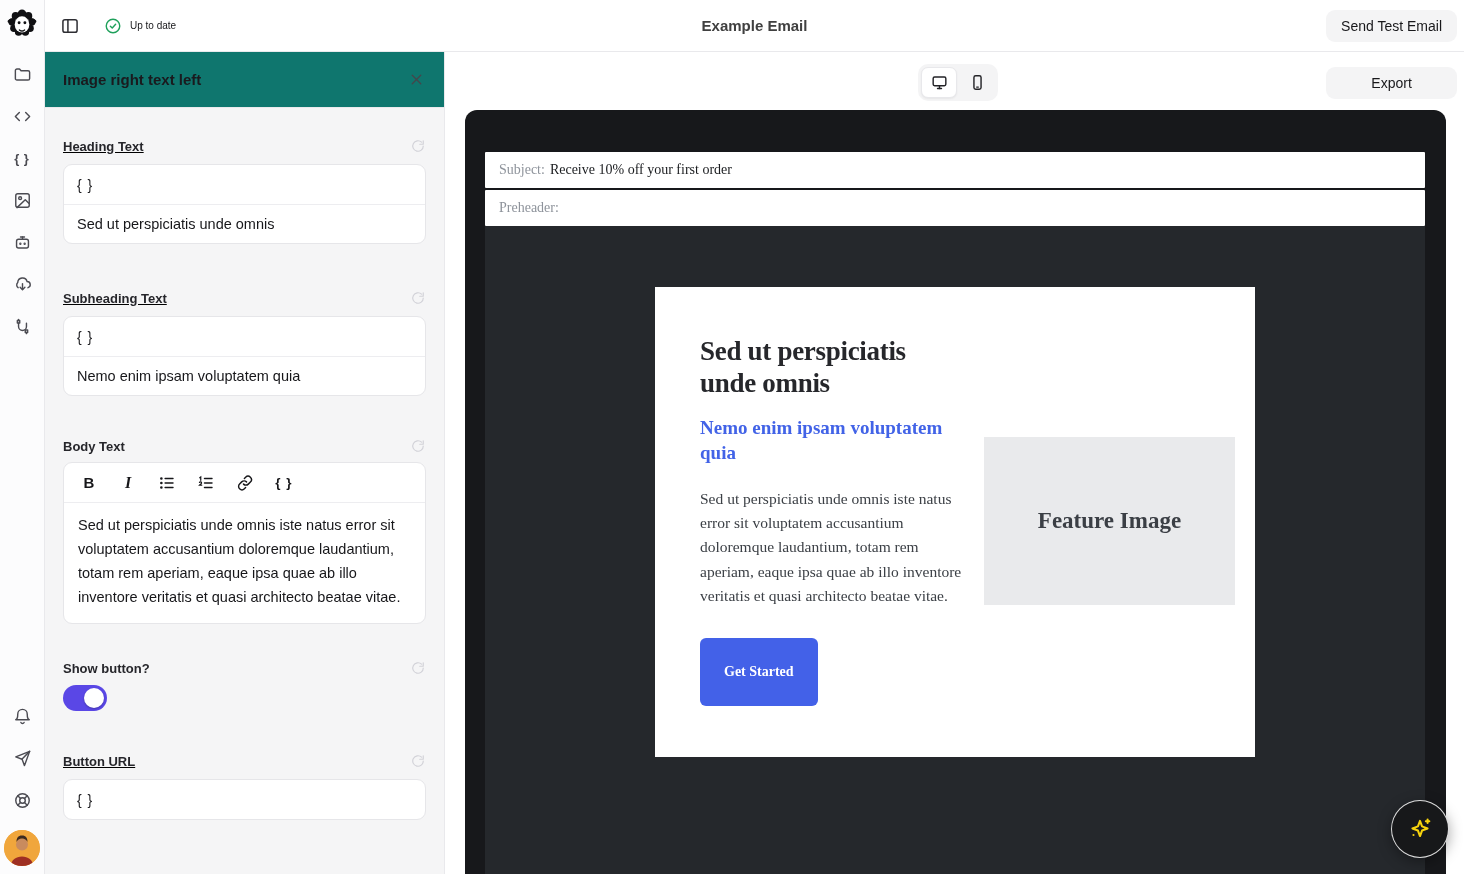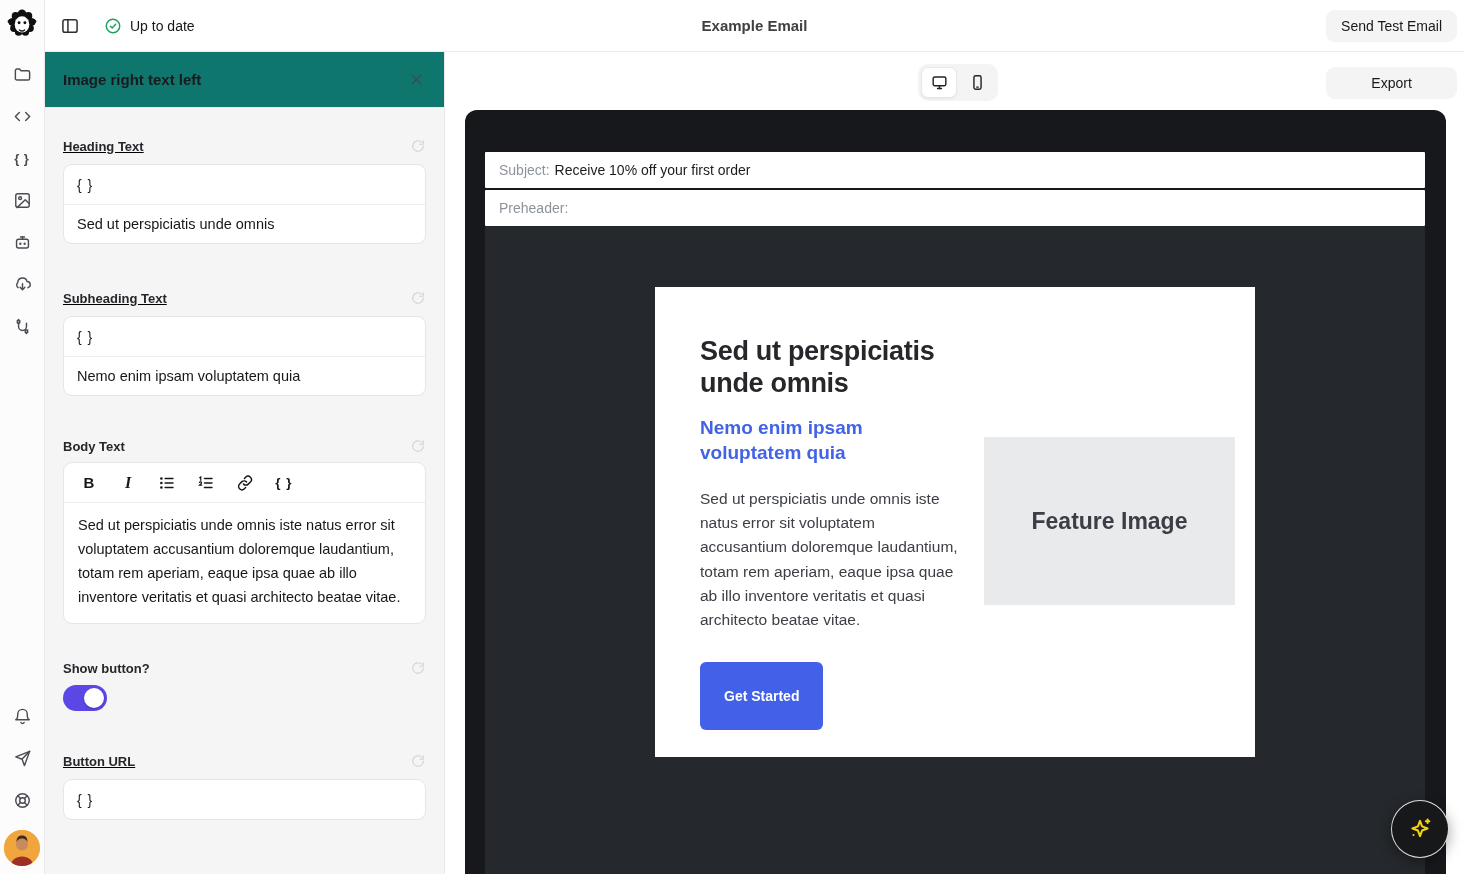--- a/index.html
+++ b/index.html
@@ -16,21 +16,21 @@
   .rail-btn { width:24px; height:24px; display:flex; align-items:center; justify-content:center; cursor:pointer; color:#4b4b52; }
   .rail-btn svg { stroke:#4b4b52; }
   .rail-braces { font-size:13px; font-weight:600; color:#4b4b52; letter-spacing:1px; }
   .avatar { width:36px; height:36px; border-radius:50%; overflow:hidden; background:#f0a63c; cursor:pointer; margin-bottom:0; }
 
   
   .topbar { position:absolute; left:45px; top:0; width:1419px; height:52px; background:#fff;
     border-bottom:1px solid #e9e9ec; display:flex; align-items:center; }
   .sidebar-toggle { margin-left:13px; width:24px; height:24px; display:flex; align-items:center; justify-content:center; cursor:pointer; }
   .status { margin-left:22px; display:flex; align-items:center; gap:8px; }
-  .status-text { font-size:14px; color:#18181b; }
+  .status-text { font-size:10px; color:#18181b; }
   .doc-title { position:absolute; left:0; right:0; text-align:center; font-size:15px; font-weight:700; color:#404040; pointer-events:none; }
   .topbar-actions { margin-left:auto; display:flex; gap:25px; padding-right:7px; position:relative; z-index:2;flex-direction:column; }
   .tb-btn { height:32px; padding:0 15px; background:#f4f4f5; border:none; border-radius:9px;
     font-family:inherit; font-size:14px; color:#18181b; cursor:pointer; white-space:nowrap; }
 
   
   .panel { position:absolute; left:45px; top:52px; width:400px; height:822px; background:#f5f5f6;
     border-right:1px solid #e9e9ec; display:flex; flex-direction:column; overflow:hidden; }
   .panel-tabs-row { background:#fff; padding:9px 12px 10px; border-bottom:1px solid #ededf0; }
   .tabs-pill { display:inline-flex; background:#f4f4f5; border-radius:10px; padding:3px; }
@@ -72,21 +72,21 @@
   .dev-btn.active { background:#fff; border:1px solid #e8e8eb; box-shadow:0 1px 2px rgba(0,0,0,.06); }
   .lang-select { position:absolute; left:735px; top:14px; width:234px; height:34px; background:#fff;
     border:1px solid #e3e3e7; border-radius:9px; display:flex; align-items:center; padding:0 12px 0 16px;
     font-size:14px; color:#2d2d33; cursor:pointer; }
   .lang-select .chev { margin-left:auto; }
   .globe-btn { position:absolute; left:981px; top:21px; width:22px; height:22px; display:flex; align-items:center;
     justify-content:center; cursor:pointer; }
 
   .canvas { position:absolute; left:20px; top:58px; width:981px; height:764px; background:#17181b;
     border-radius:12px 12px 0 0; overflow:hidden; }
-  .viewport { position:absolute; left:20px; top:42px; width:940px; bottom:0; display:flex; flex-direction:column; }
+  .viewport { position:absolute; left:20px; top:42px; width:940px; bottom:0; display:flex; flex-direction:column;font-family:Liberation Serif, serif; }
   .meta-bar { height:36px; background:#fff; display:flex; align-items:center; padding:0 14px; font-size:14px; flex:none; border-radius:1px; }
   .meta-bar + .meta-bar { margin-top:2px; }
   .meta-label { color:#8e939b; }
   .meta-value { color:#1a1c1f; margin-left:5px; }
   .email-bg { flex:1; background:#25282c; overflow:hidden; }
   .email-card { position:relative; width:600px; height:470px; margin:61px auto 0; background:#fff; cursor:pointer; }
   .email-left { position:absolute; left:45px; top:48px; width:262px; }
   .email-heading { font-size:27px; line-height:32px; font-weight:800; color:#26272b; letter-spacing:-.3px; }
   .email-subheading { margin-top:16px; font-size:19px; line-height:25px; font-weight:700; color:#4263e7; }
   .email-body-text { margin-top:22px; font-size:15.5px; line-height:24.2px; color:#3c4046; }

